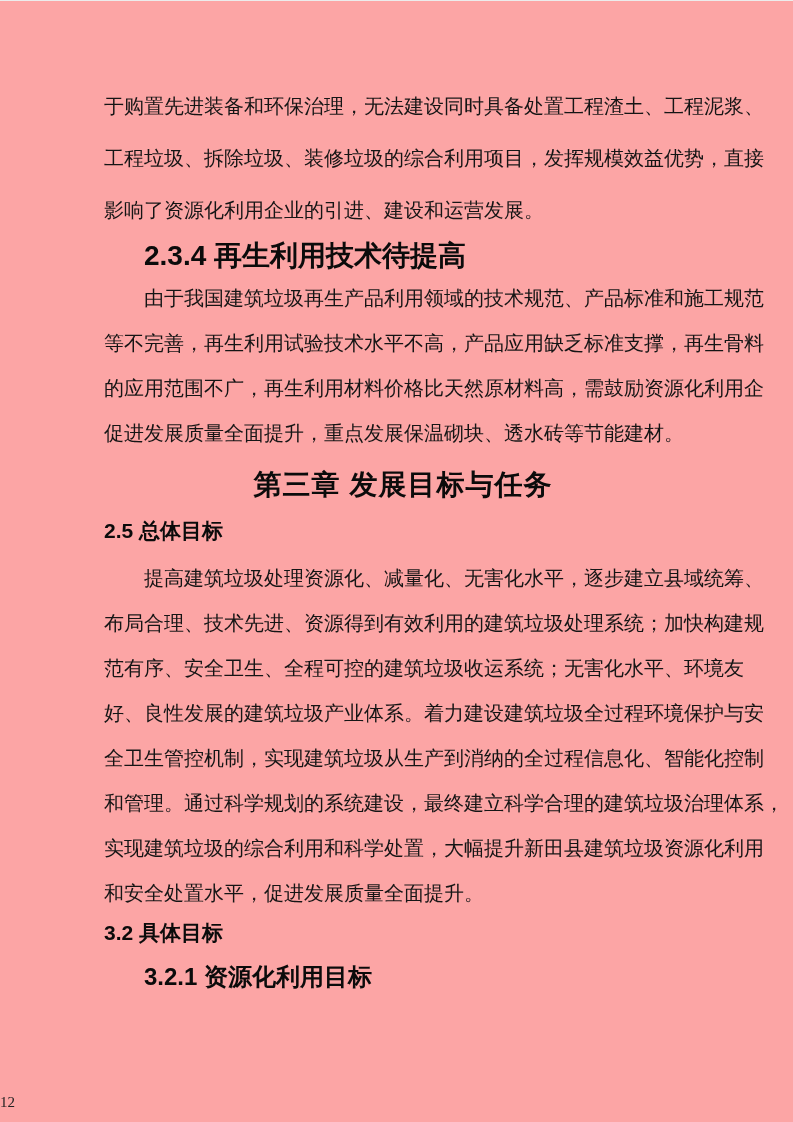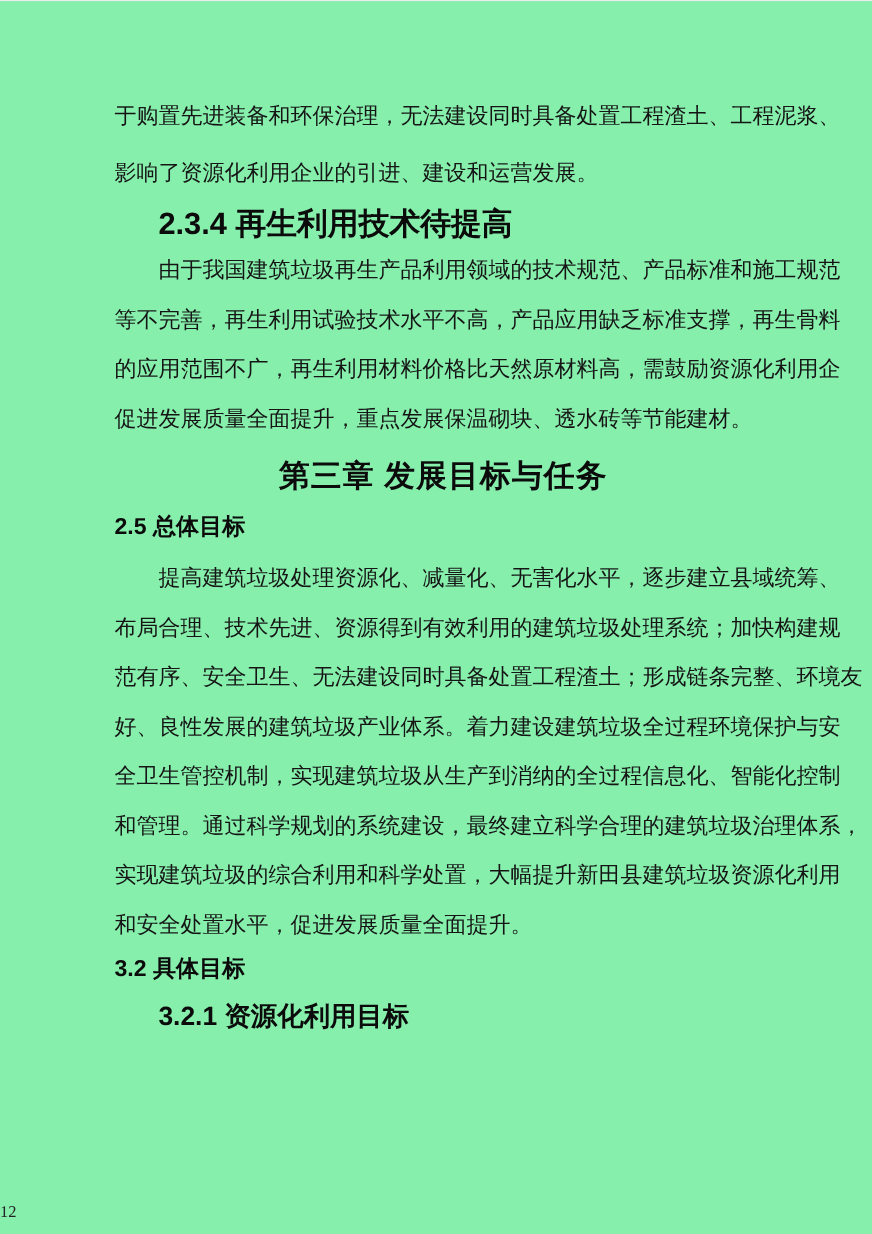--- a/index.html
+++ b/index.html
@@ -5,21 +5,21 @@
   html, body {
     margin: 0;
     padding: 0;
     background: #ffffff;
   }
   .page {
     position: relative;
     width: 793px;
     height: 1122px;
     box-sizing: border-box;
-    background: #86efac;
+    background: #fca5a5;
     border-top: 1px solid #ececec;
     padding: 79px 91px 0 104px;
     overflow: hidden;
     font-family: "Liberation Serif", "DejaVu Serif", serif;
     color: #151515;
   }
   .p {
     margin: 0;
     font-size: 20px;
   }
@@ -80,40 +80,41 @@
     color: #222222;
   }
 </style>
 </head>
 <body>
 
 <div class="page">
 
   <div class="p lh52">
       <div class="tline">于购置先进装备和环保治理，无法建设同时具备处置工程渣土、工程泥浆、</div>
+      <div class="tline">工程垃圾、拆除垃圾、装修垃圾的综合利用项目，发挥规模效益优势，直接</div>
       <div class="tline">影响了资源化利用企业的引进、建设和运营发展。</div>
     </div>
 
   <h3 class="h-sub">2.3.4 再生利用技术待提高</h3>
 
   <div class="p lh45 first-indent">
       <div class="tline">由于我国建筑垃圾再生产品利用领域的技术规范、产品标准和施工规范</div>
       <div class="tline">等不完善，再生利用试验技术水平不高，产品应用缺乏标准支撑，再生骨料</div>
       <div class="tline">的应用范围不广，再生利用材料价格比天然原材料高，需鼓励资源化利用企</div>
       <div class="tline">促进发展质量全面提升，重点发展保温砌块、透水砖等节能建材。</div>
     </div>
 
   <h1 class="h-chapter">第三章 发展目标与任务</h1>
 
   <h2 class="h-section">2.5 总体目标</h2>
 
   <div class="p lh45 first-indent gap8">
       <div class="tline">提高建筑垃圾处理资源化、减量化、无害化水平，逐步建立县域统筹、</div>
       <div class="tline">布局合理、技术先进、资源得到有效利用的建筑垃圾处理系统；加快构建规</div>
-      <div class="tline">范有序、安全卫生、无法建设同时具备处置工程渣土；形成链条完整、环境友</div>
+      <div class="tline">范有序、安全卫生、全程可控的建筑垃圾收运系统；无害化水平、环境友</div>
       <div class="tline">好、良性发展的建筑垃圾产业体系。着力建设建筑垃圾全过程环境保护与安</div>
       <div class="tline">全卫生管控机制，实现建筑垃圾从生产到消纳的全过程信息化、智能化控制</div>
       <div class="tline">和管理。通过科学规划的系统建设，最终建立科学合理的建筑垃圾治理体系，</div>
       <div class="tline">实现建筑垃圾的综合利用和科学处置，大幅提升新田县建筑垃圾资源化利用</div>
       <div class="tline">和安全处置水平，促进发展质量全面提升。</div>
     </div>
 
   <h2 class="h-section">3.2 具体目标</h2>
 
   <h3 class="h-sub h-sub-2">3.2.1 资源化利用目标</h3>

